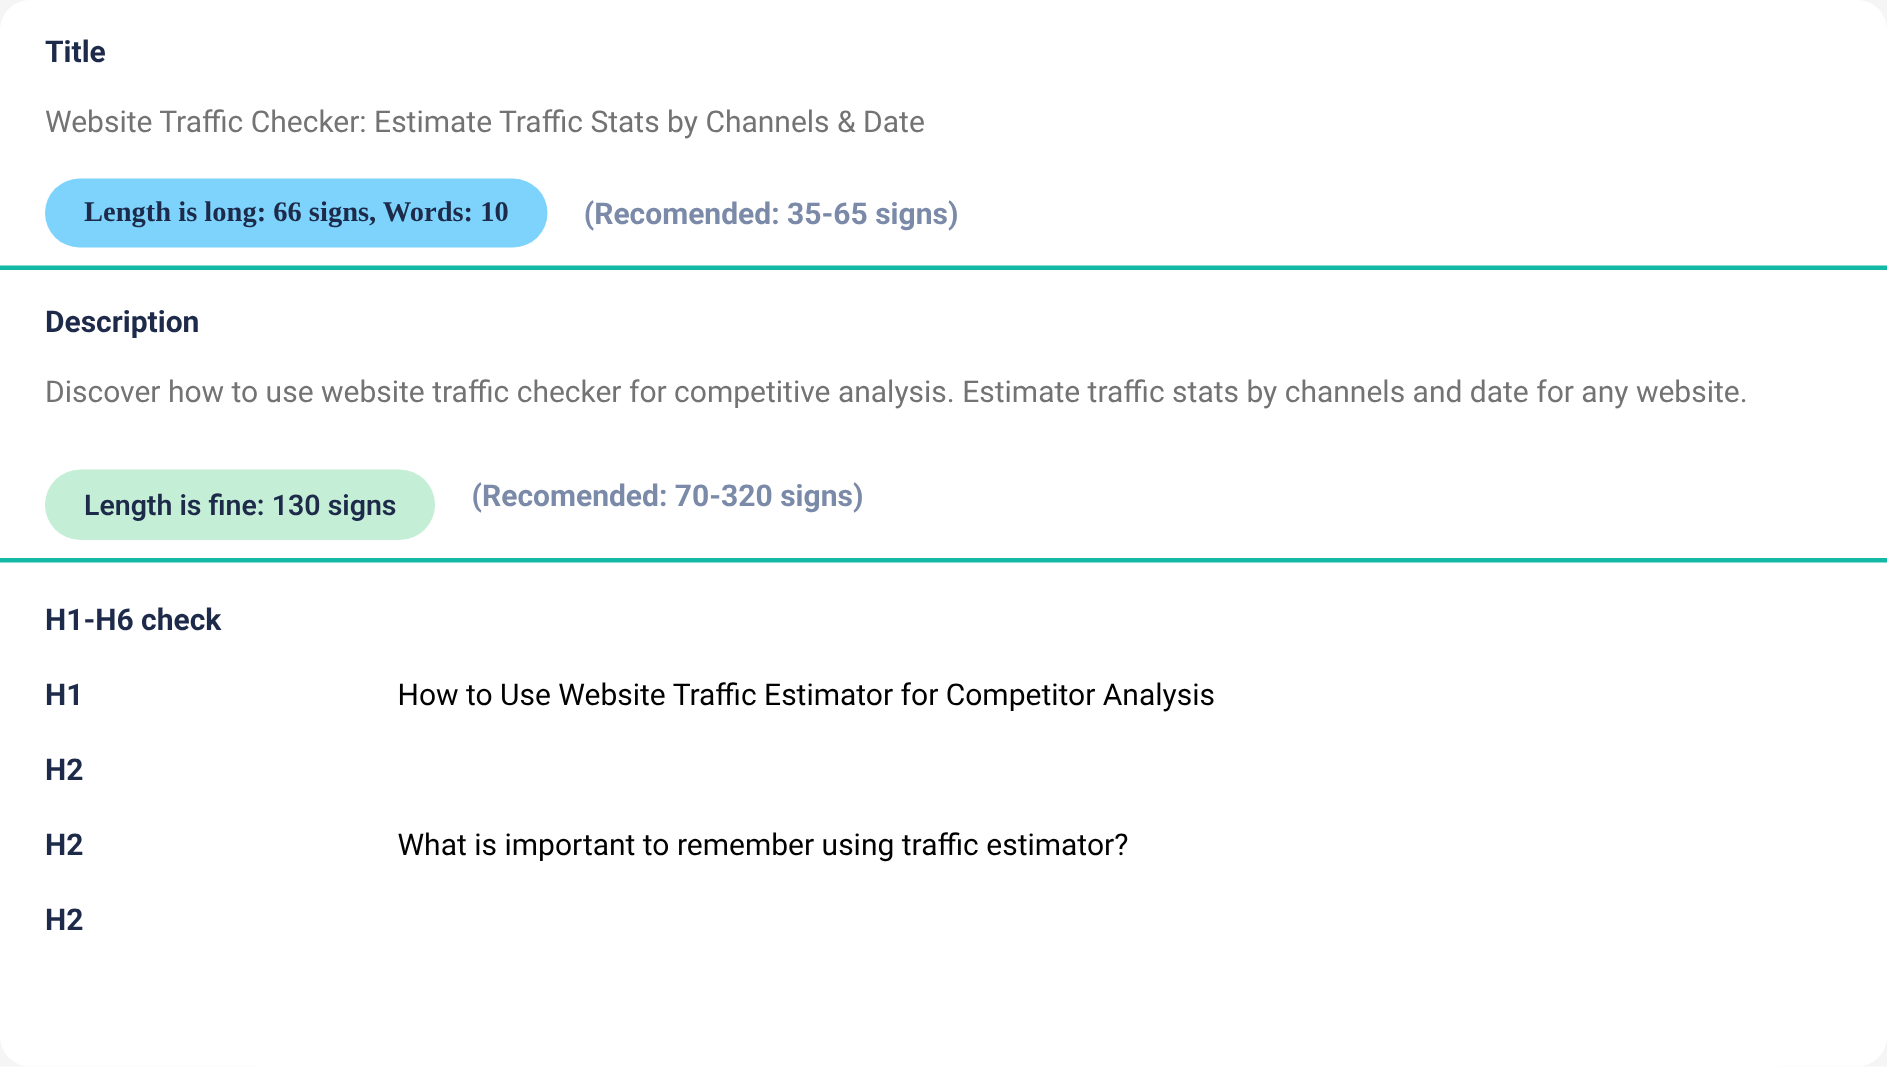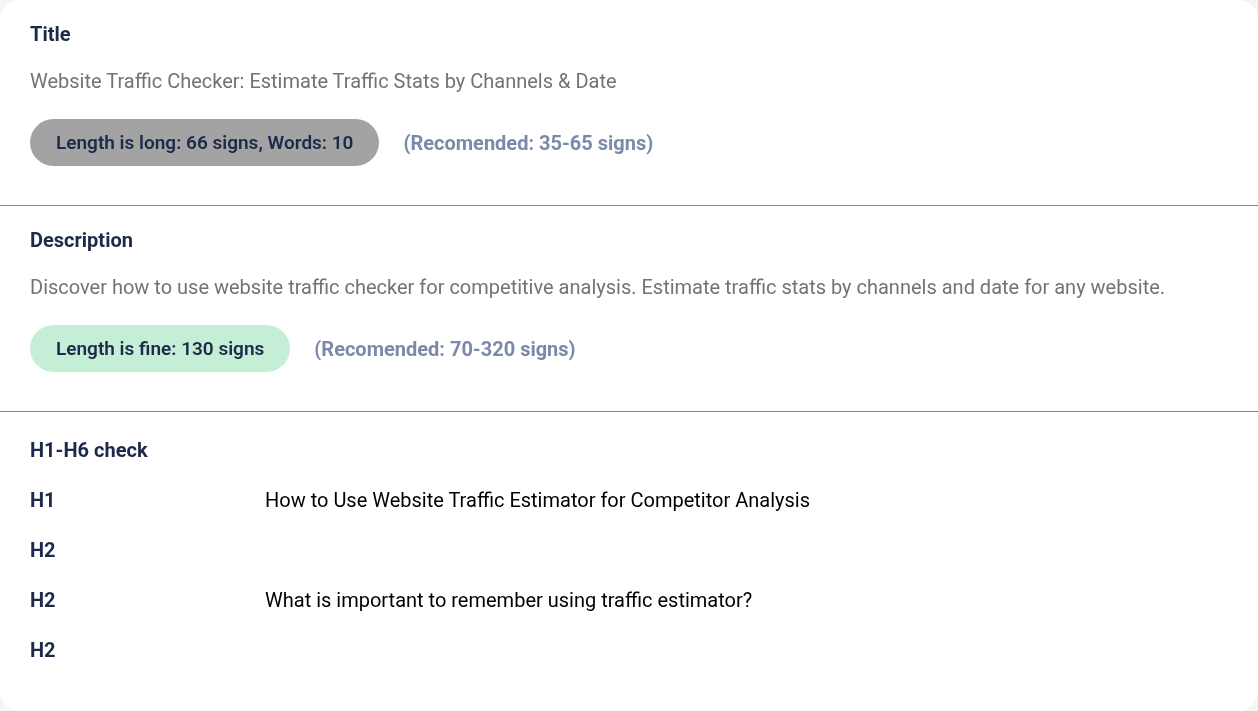--- a/index.html
+++ b/index.html
@@ -17,22 +17,22 @@
     .card {
       width: 1258px;
       height: 711px;
       background: #ffffff;
       border-radius: 20px;
       overflow: hidden;
       position: relative;
     }
 
     .section {
-      padding: 22px 30px 39px 30px;
-      border-bottom: 1px solid #14b8a6;
+      padding: 22px 30px 12px 30px;
+      border-bottom: 3px solid #14b8a6;
     }
 
     .section:last-of-type {
       border-bottom: none;
     }
 
     .section-heading {
       font-size: 20px;
       font-weight: 700;
       color: #1e2a4a;
@@ -56,25 +56,27 @@
     .badge {
       display: inline-block;
       padding: 12px 26px;
       border-radius: 999px;
       font-size: 19px;
       font-weight: 600;
       color: #1e2a4a;
     }
 
     .badge-warning {
-      background: #a3a3a3;
+      background: #7dd3fc;
+      font-family: Liberation Serif, serif;
     }
 
     .badge-success {
       background: #c5eed6;
+      margin-top: 14px;
     }
 
     .recommended {
       font-size: 20px;
       font-weight: 700;
       color: #7a8aa8;
     }
 
     .heading-list {
       display: flex;

